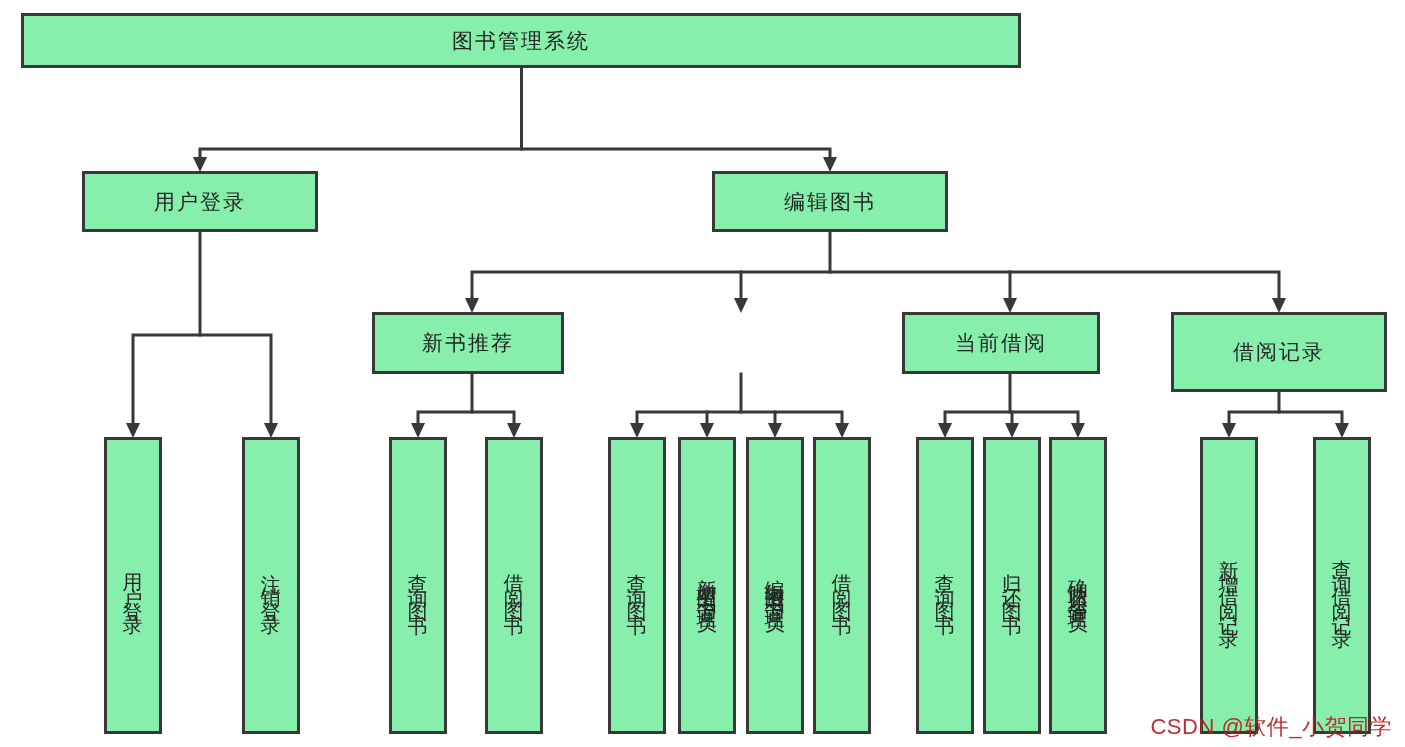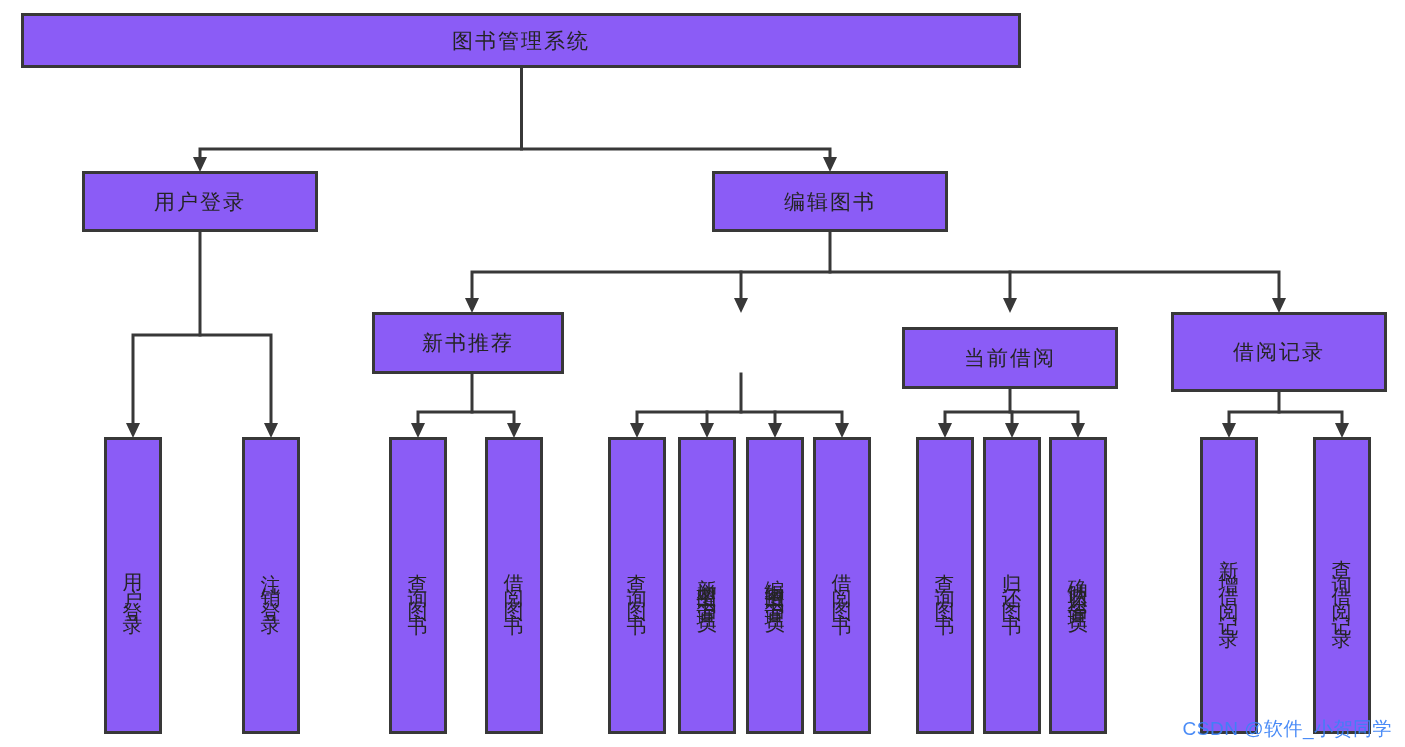--- a/index.html
+++ b/index.html
@@ -2,34 +2,34 @@
 <html><head>
 <meta charset="utf-8">
 <style>
   html,body{margin:0;padding:0;background:#ffffff;}
   .canvas{
     position:relative;width:1405px;height:747px;background:#ffffff;overflow:hidden;
     font-family:"Liberation Sans","DejaVu Sans",sans-serif;
   }
   svg.connectors{position:absolute;left:0;top:0;z-index:1;}
   .box{
-    position:absolute;box-sizing:border-box;background:#8b5cf6;
+    position:absolute;box-sizing:border-box;background:#86efac;
     border:3px solid #383838;color:#242424;
     display:flex;align-items:center;justify-content:center;
     z-index:2;text-align:center;
   }
   .box.h span{font-size:21px;letter-spacing:2px;white-space:nowrap;}
   .box.v span{
     writing-mode:vertical-rl;text-orientation:mixed;
     font-size:20px;letter-spacing:14px;line-height:1;
   }
   .box.v.tight span{letter-spacing:5px;}
   .watermark{
     position:absolute;right:13px;bottom:5px;z-index:6;
-    font-size:19px;color:#3b82f6;opacity:.92;letter-spacing:.5px;white-space:nowrap;
+    font-size:22px;color:#b91c1c;opacity:.92;letter-spacing:.5px;white-space:nowrap;
   }
 </style>
 </head>
 <body>
 
 <div class="canvas">
 
   <svg class="connectors" width="1405" height="747" viewBox="0 0 1405 747">
     <g stroke="#383838" stroke-width="3" fill="none" stroke-linecap="square">
 
@@ -92,21 +92,21 @@
   <div class="box h" style="left:82px;top:171px;width:236px;height:61px">
     <span>用户登录</span>
   </div>
   <div class="box h" style="left:712px;top:171px;width:236px;height:61px">
     <span>编辑图书</span>
   </div>
 
   <div class="box h" style="left:372px;top:312px;width:192px;height:62px">
     <span>新书推荐</span>
   </div>
-  <div class="box h" style="left:902px;top:327px;width:216px;height:62px">
+  <div class="box h" style="left:902px;top:312px;width:198px;height:62px">
     <span>当前借阅</span>
   </div>
   <div class="box h" style="left:1171px;top:312px;width:216px;height:80px">
     <span>借阅记录</span>
   </div>
 
   <div class="box v" style="left:104px;top:437px;width:58px;height:297px">
     <span>用户登录</span>
   </div>
   <div class="box v" style="left:242px;top:437px;width:58px;height:297px">

